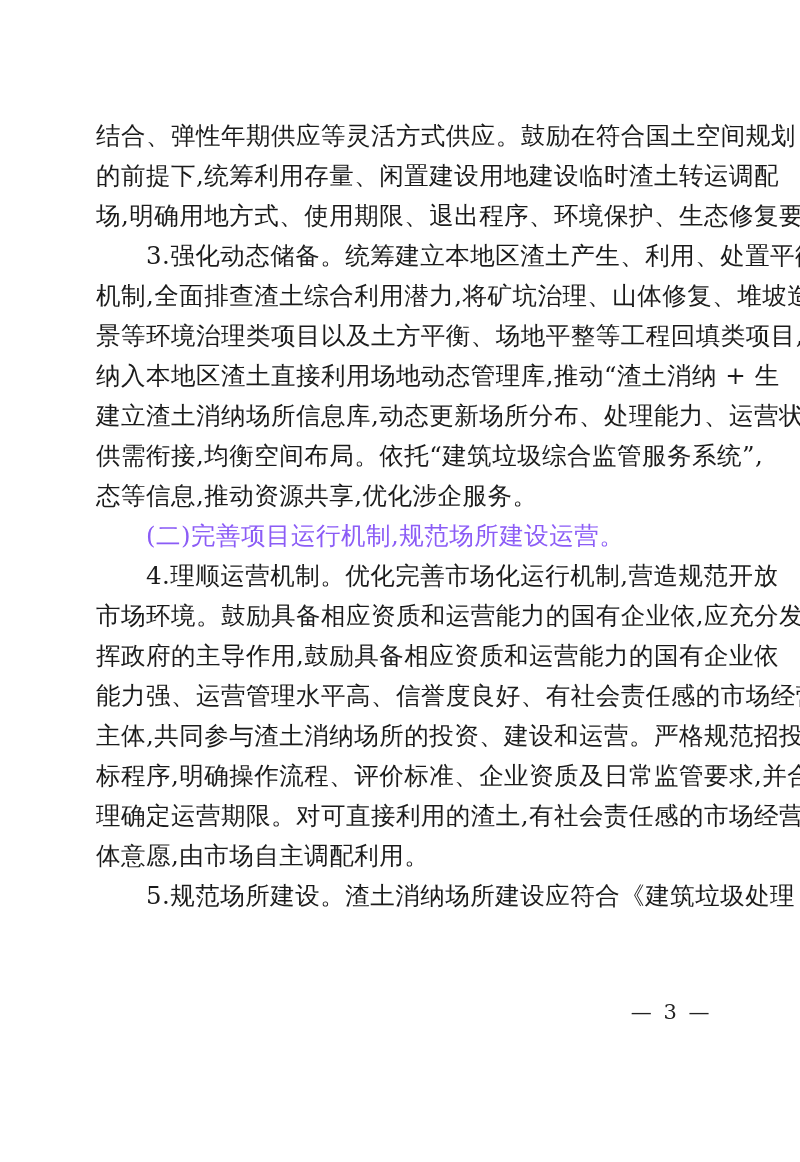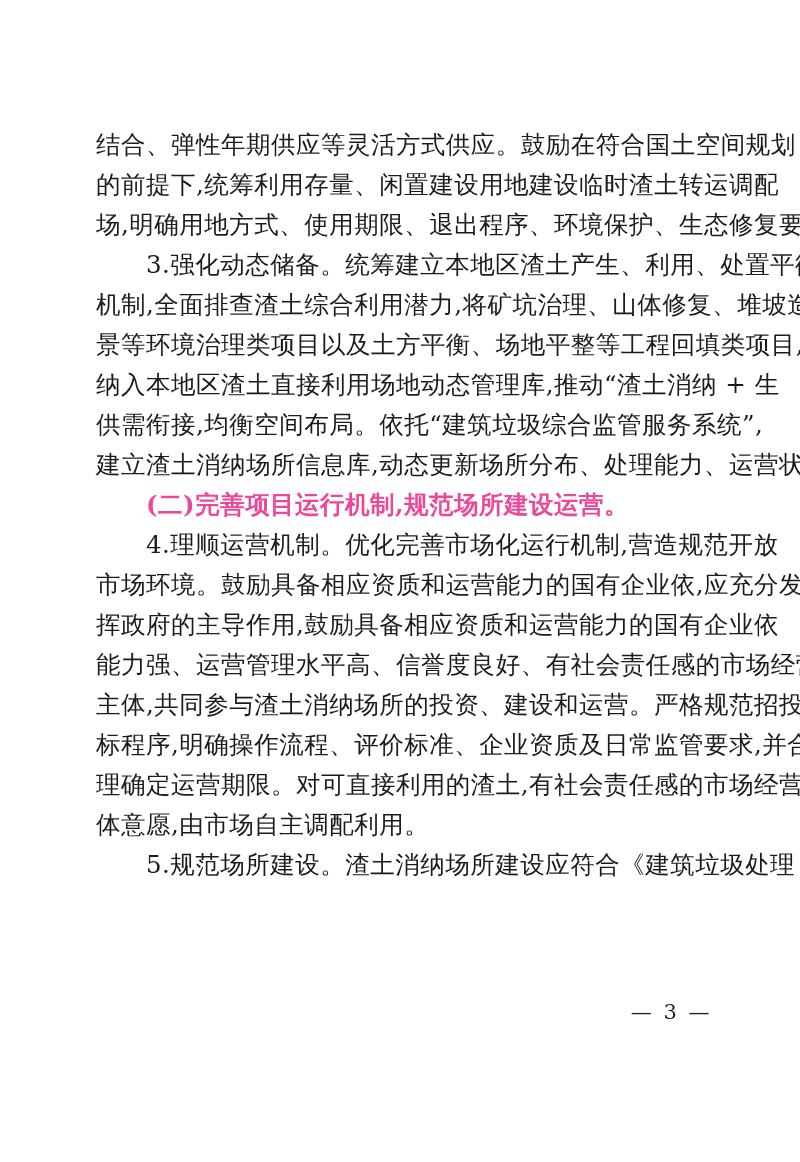--- a/index.html
+++ b/index.html
@@ -21,21 +21,21 @@
     left: 0;
     top: 0;
     width: 800px;
     height: 1162px;
     background: #ffffff;
   }
 
   .text-block {
     position: absolute;
     left: 96px;
-    top: 125px;
+    top: 116px;
     width: 608px;
   }
 
   .para {
     margin: 0;
     padding: 0;
   }
 
   
   .line {
@@ -66,22 +66,22 @@
 
   
   .line.indent {
     padding-left: 50px;
   }
   .line.indent.justify {
     width: 558px;
   }
 
   .line.heading {
-    font-weight: bold;
-    color: #ec4899;
+    font-weight: normal;
+    color: #8b5cf6;
   }
 
   .footer {
     position: absolute;
     left: 0;
     top: 998px;
     width: 800px;
     text-align: right;
     padding-right: 88px;
     box-sizing: border-box;
@@ -116,25 +116,26 @@
       <span class="line justify">
         <span>机制,全面排查渣土综合利用潜力,将矿坑治理、山体修复、堆坡造</span>
       </span>
       <span class="line justify">
         <span>景等环境治理类项目以及土方平衡、场地平整等工程回填类项目,</span>
       </span>
       <span class="line justify">
         <span>纳入本地区渣土直接利用场地动态管理库,推动“渣土消纳 + 生</span>
       </span>
       <span class="line justify">
+        <span>建立渣土消纳场所信息库,动态更新场所分布、处理能力、运营状</span>
+      </span>
+      <span class="line justify">
         <span>供需衔接,均衡空间布局。依托“建筑垃圾综合监管服务系统”,</span>
       </span>
-      <span class="line justify">
-        <span>建立渣土消纳场所信息库,动态更新场所分布、处理能力、运营状</span>
-      </span>
+      <span class="line flush">态等信息,推动资源共享,优化涉企服务。</span>
     </div>
 
     <div class="para">
       <span class="line flush indent heading">(二)完善项目运行机制,规范场所建设运营。</span>
     </div>
 
     <div class="para">
       <span class="line justify indent">
         <span>4.理顺运营机制。优化完善市场化运行机制,营造规范开放</span>
       </span>

